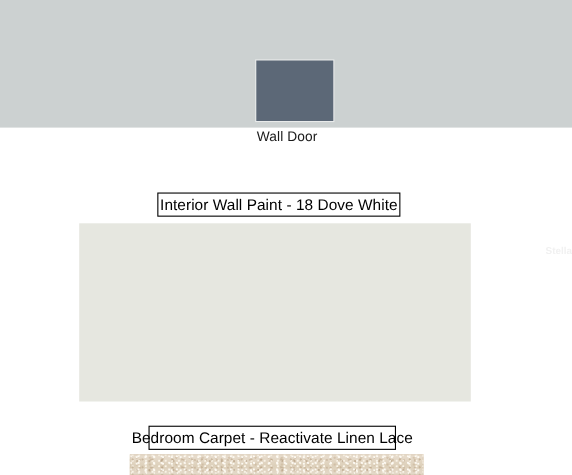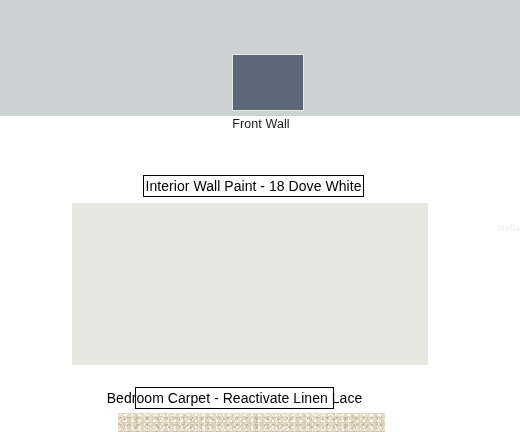--- a/index.html
+++ b/index.html
@@ -79,21 +79,21 @@
   .caption-wall {
     left: 143px;
     top: 175px;
     width: 221px;
     height: 22px;
   }
 
   .caption-carpet {
     left: 135px;
     top: 387px;
-    width: 199px;
+    width: 225px;
     height: 22px;
   }
 
   
   .wall-swatch {
     position: absolute;
     left: 72px;
     top: 203px;
     width: 356px;
     height: 162px;
@@ -142,21 +142,21 @@
 </style>
 </head>
 <body>
 
 <div id="board">
 
   <div class="banner" style="background-color: rgb(204, 209, 209);"></div>
 
   <div class="door-swatch" style="background-color: rgb(92, 104, 119);"></div>
 
-  <div class="door-label"><span>Front Wall</span></div>
+  <div class="door-label"><span>Wall Door</span></div>
 
   <div class="caption-box caption-wall">
     <span>Interior Wall Paint - 18 Dove White</span>
   </div>
 
   <div class="wall-swatch" style="background-color: rgb(230, 231, 224);"></div>
 
   <div class="caption-box caption-carpet">
     <span>Bedroom Carpet - Reactivate Linen Lace</span>
   </div>

